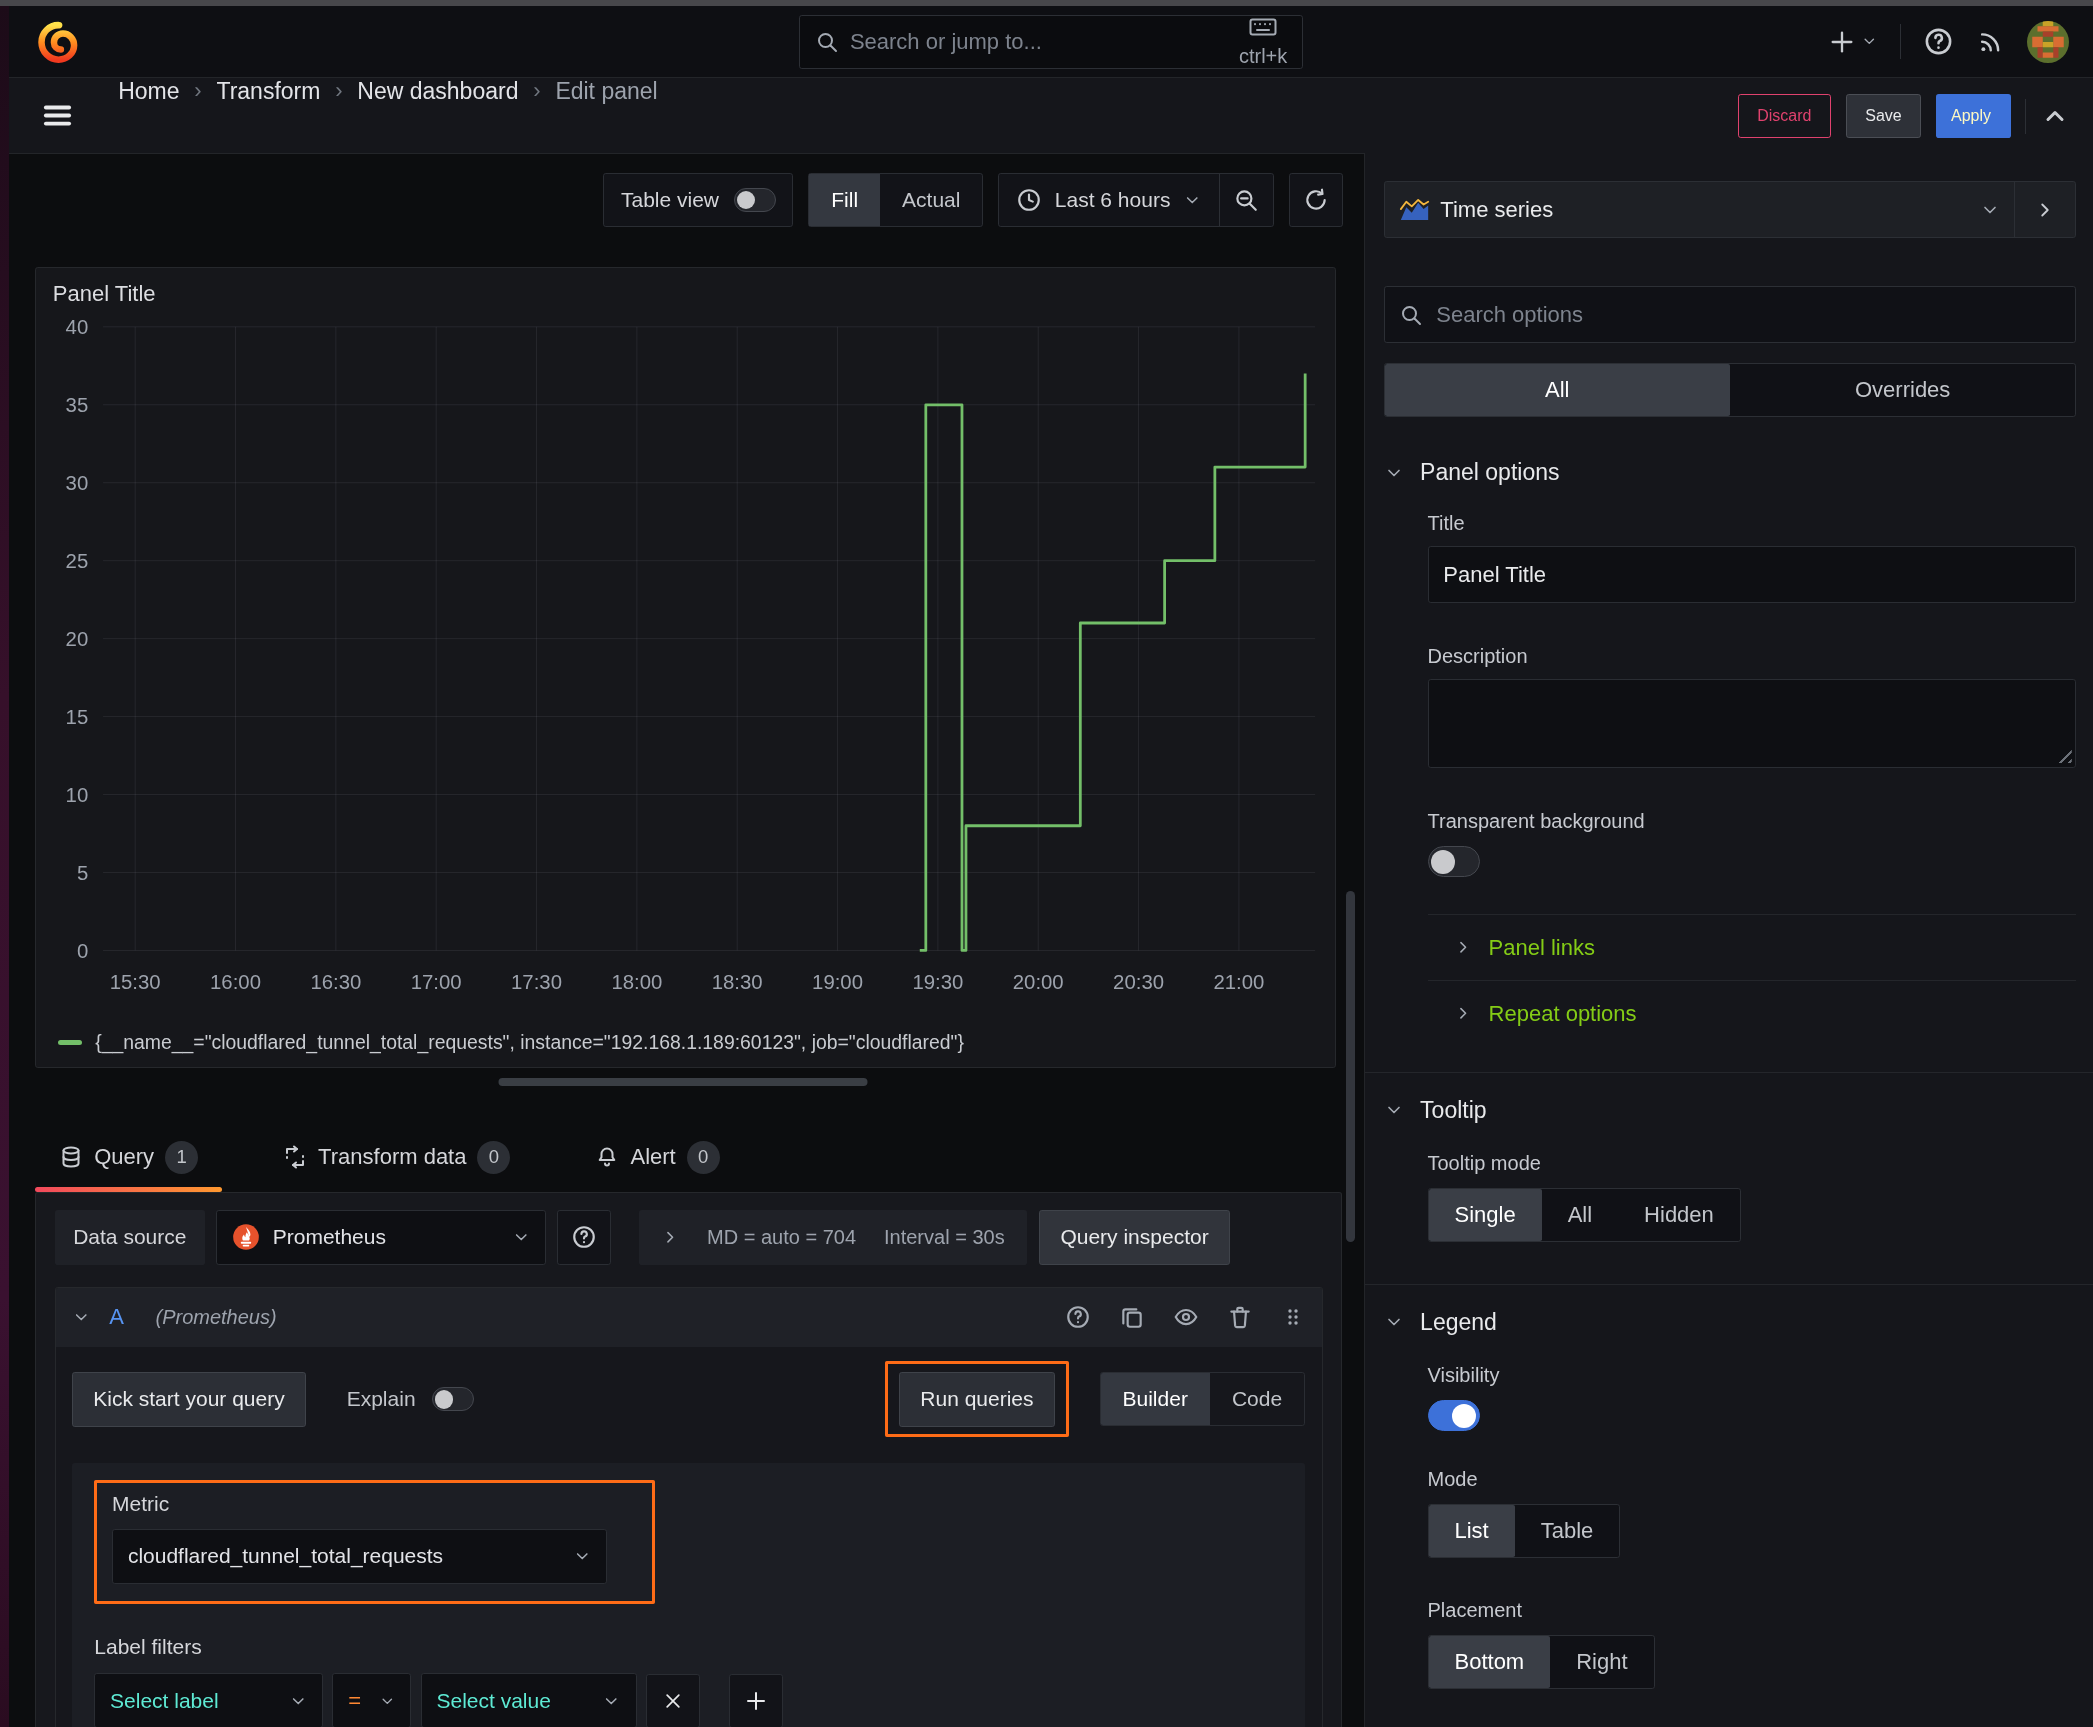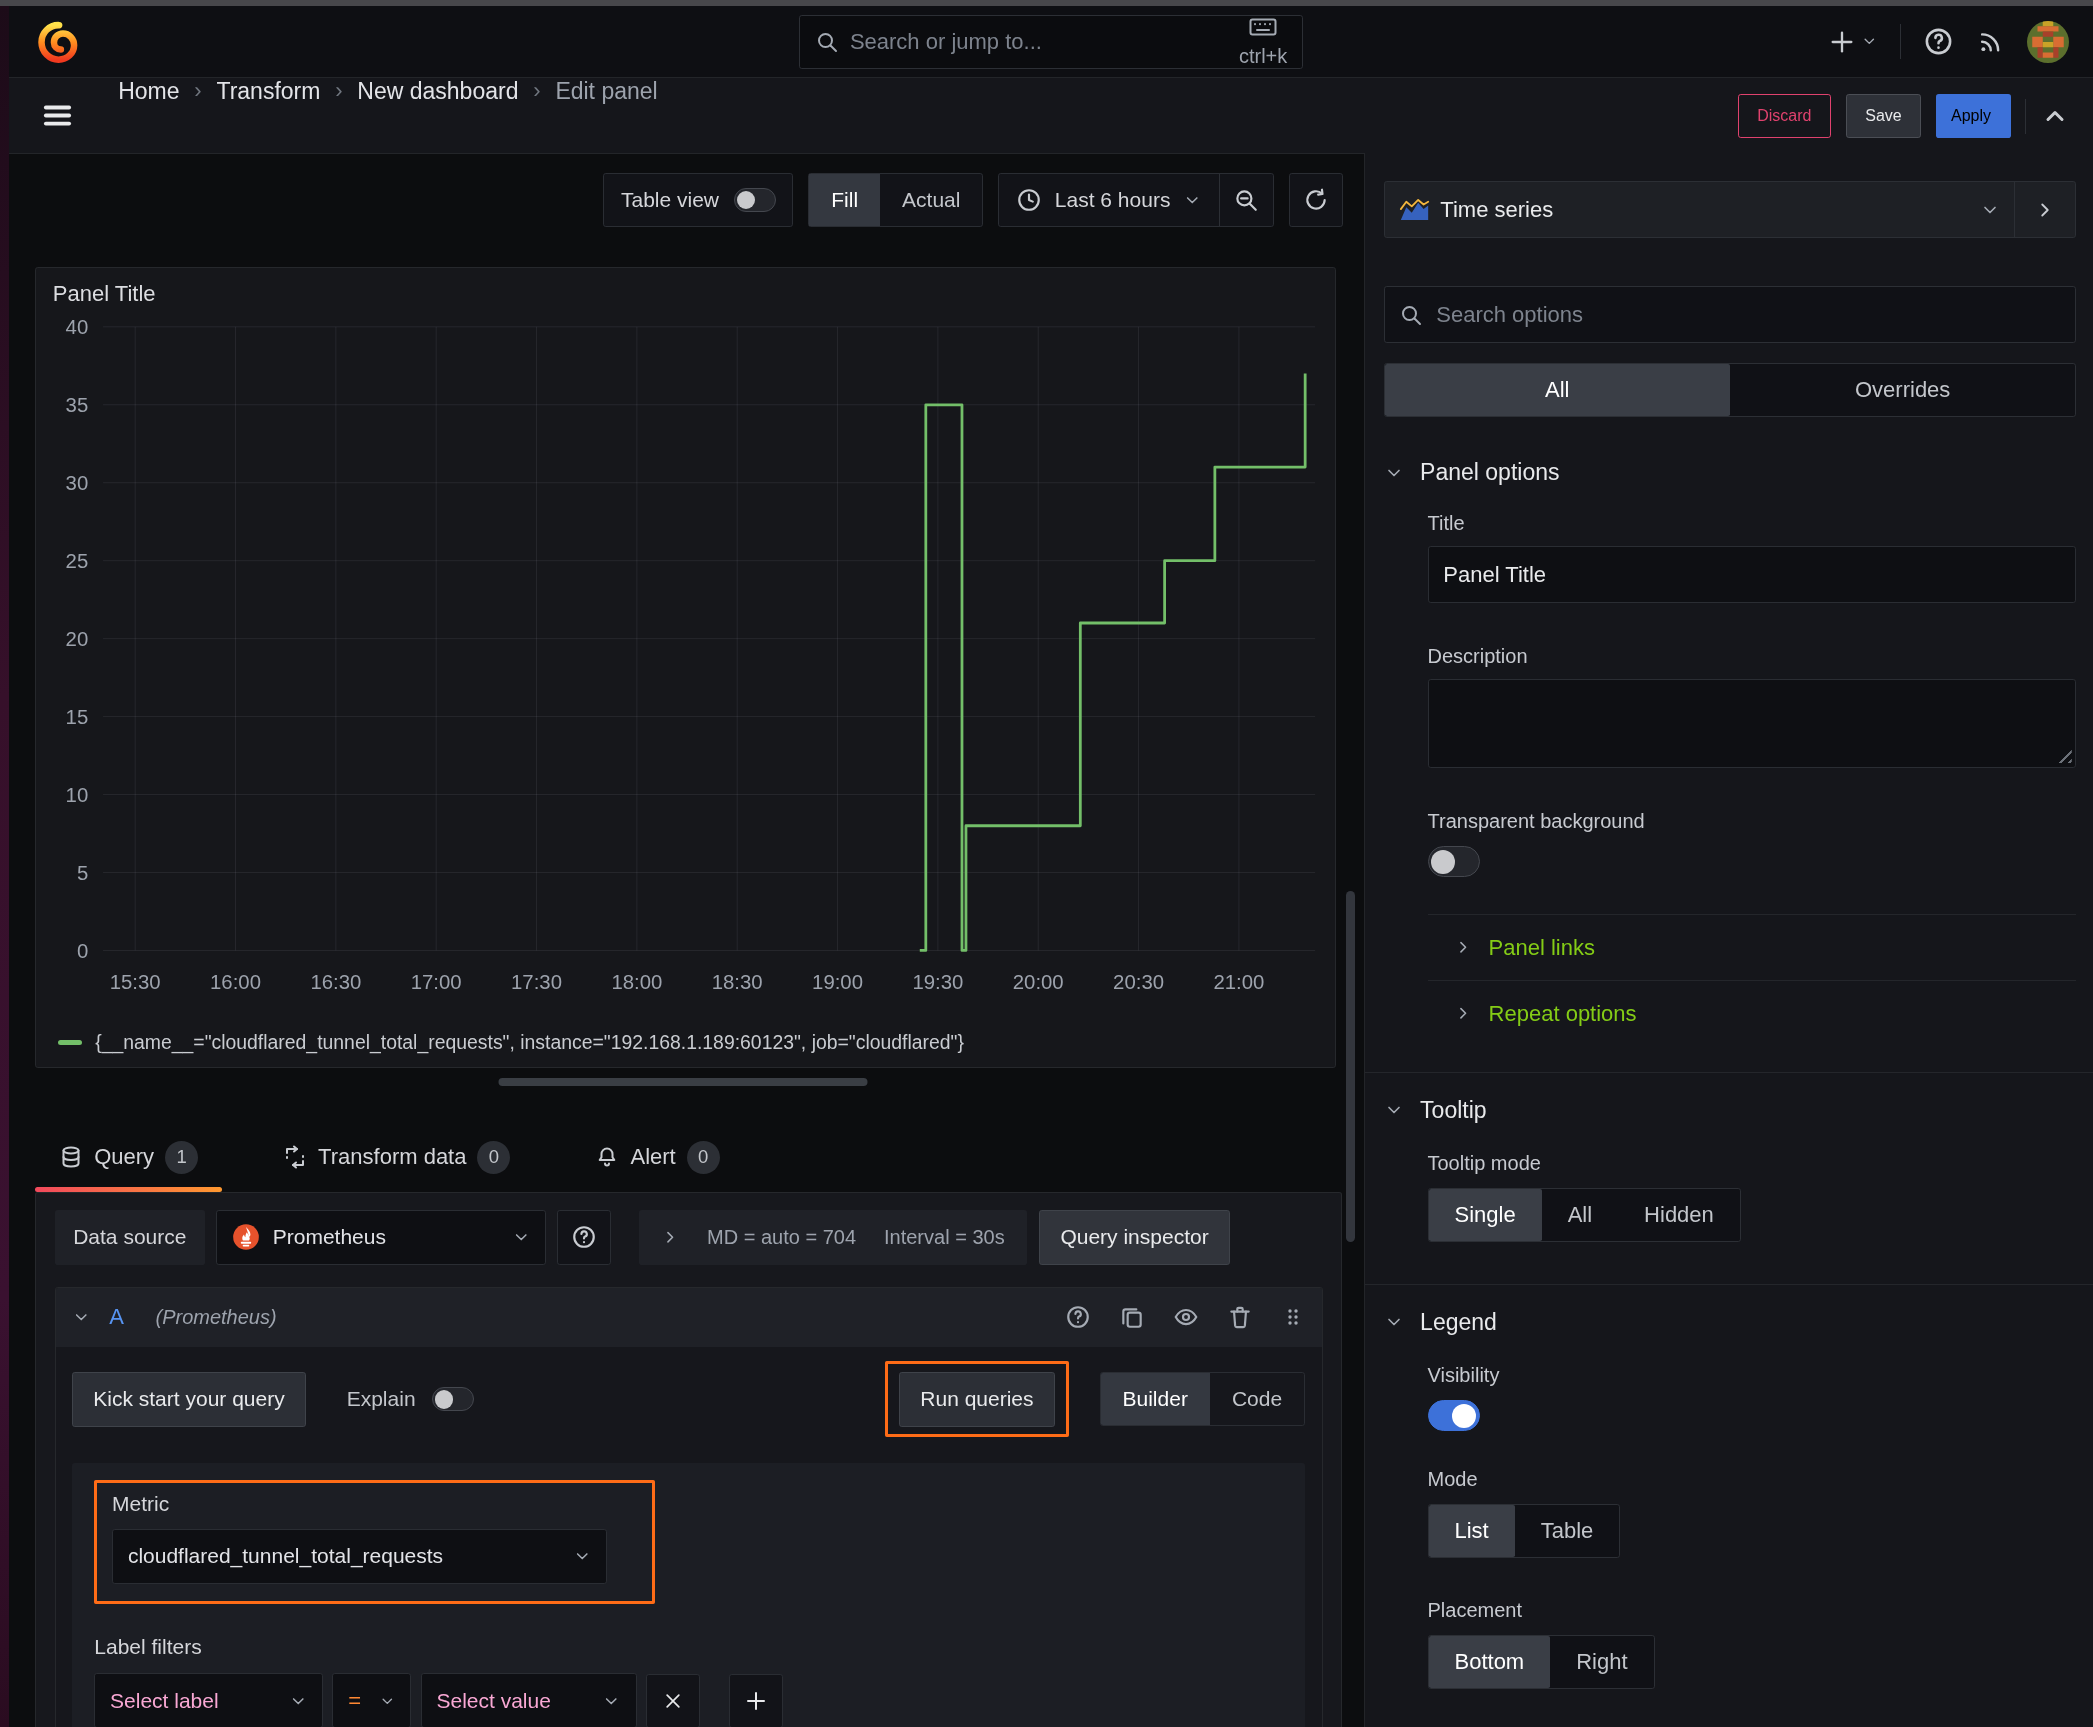--- a/index.html
+++ b/index.html
@@ -24,21 +24,21 @@
   .navbar { left:9.2px; top:78px; right:0; height:76px; background:#15161b; border-bottom:0.9px solid #232529; }
   .hamburger { position:absolute; left:31px; top:20px; }
   .crumbs { position:absolute; left:109px; top:0; height:76px; display:flex; gap:14.8px; font-size:23px; }
   .crumb { color:#e3e4e8; cursor:pointer; }
   .crumb.dim { color:#9da3ad; cursor:default; }
   .crumb-sep { color:#70767f; font-size:22px; }
   .nav-right { position:absolute; right:24px; top:0; height:76px; display:flex; align-items:center; gap:14.8px; }
   .btn { height:44px; border-radius:2.8px; padding:0 18.5px; font-size:16px; display:flex; align-items:center; cursor:pointer; border:0.9px solid transparent; }
   .btn-discard { color:#e0426e; border-color:#e0426e; background:transparent; }
   .btn-save { background:#2e3138; border-color:#4b4e55; color:#e9eaec; }
-  .btn-apply { background:#3d71d9; color:#000000;padding-left:14px; }
+  .btn-apply { background:#3d71d9; color:#fef9c3;padding-left:14px; }
   
   .main { left:9.2px; top:153px; width:1347px; bottom:0; }
   .toolbar { position:absolute; top:20px; right:13px; display:flex; gap:14.8px; align-items:center; }
   .tool { height:54px; border:0.9px solid #2a2d33; border-radius:2.8px; background:#121318; display:flex; align-items:center; }
   .tool .lbl { font-size:21px; color:#d5d6da; }
   .seg-sm { padding:0 22px; height:100%; display:flex; align-items:center; font-size:21px; color:#c3c6cb; cursor:pointer; }
   .seg-sm.on { background:#343840; color:#fff; }
   .toggle { width:42px; height:24px; border-radius:13px; background:#24262c; border:0.9px solid #44474e; position:relative; cursor:pointer; }
   .toggle .knob { position:absolute; left:1.8px; top:1.8px; width:18.5px; height:18.5px; border-radius:50%; background:#c9cacd; }
   .toggle.on { background:#3d71d9; border-color:#3d71d9; }
@@ -60,21 +60,21 @@
   .tab .tlabel { font-size:22px; color:#d5d6da; }
   .tab .badge { min-width:33px; height:33px; border-radius:16.6px; background:#2c2f35; color:#c3c6cb; font-size:18.5px; display:flex; align-items:center; justify-content:center; padding:0 9.2px; }
   .tab.active::after { content:""; position:absolute; left:0; right:0; bottom:0; height:4.6px; border-radius:2.8px;
     background:linear-gradient(90deg,#f2495c,#ff9830); }
   
   .query-card { position:absolute; left:26px; top:1039px; right:14px; bottom:0; background:#17181d; border:0.9px solid #26282c; border-bottom:none; border-radius:2.8px 2.8px 0 0; padding:16.6px 18.5px; }
   .ds-row { display:flex; align-items:center; gap:11px; height:55px; }
   .chip { background:#1f2127; border-radius:2.8px; height:55px; display:flex; align-items:center; padding:0 18.5px; font-size:21px; color:#d5d6da; }
   .select { background:#0e0f13; border:0.9px solid #2a2d33; border-radius:2.8px; height:55px; display:flex; align-items:center; padding:0 14.8px; gap:13px; cursor:pointer; }
   .select .val { font-size:21px; color:#e3e4e8; }
-  .select .phv { font-size:21px; color:#f9a8d4; }
+  .select .phv { font-size:21px; color:#5eead4; }
   .sqbtn { width:54px; height:55px; border:0.9px solid #2a2d33; border-radius:2.8px; background:#121318; display:flex; align-items:center; justify-content:center; cursor:pointer; }
   .md-chip { background:#1f2127; border-radius:2.8px; height:55px; display:flex; align-items:center; gap:28px; padding:0 22px; margin-left:16.6px; }
   .md-chip .mtxt { font-size:20px; color:#9da3ad; }
   .btn-sec { background:#31343b; border:0.9px solid #3f434a; border-radius:2.8px; height:55px; display:flex; align-items:center; padding:0 20px; font-size:21px; color:#e9eaec; cursor:pointer; }
   .a-card { margin-top:22px; border:0.9px solid #26282c; border-radius:2.8px; overflow:hidden; }
   .a-head { background:#1f2127; height:59px; display:flex; align-items:center; padding:0 16.6px; gap:18.5px; }
   .refid { color:#5794f2; font-size:22px; font-weight:500; }
   .refnote { color:#9da3ad; font-size:20px; font-style:italic; margin-left:13px; }
   .a-head-icons { margin-left:auto; display:flex; align-items:center; gap:28px; }
   .a-body { background:#16171c; padding:14.8px 16.6px 37px; }

